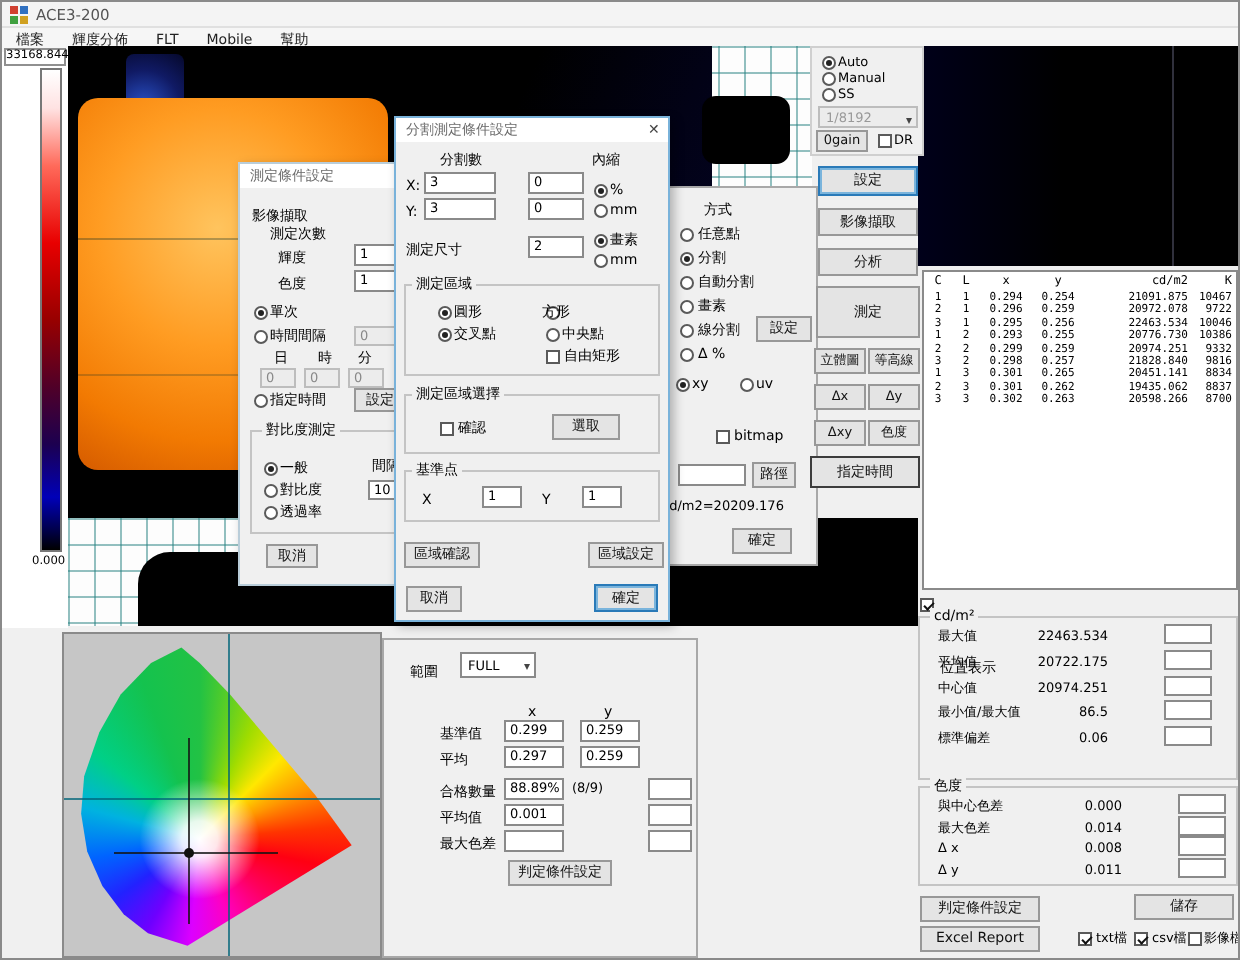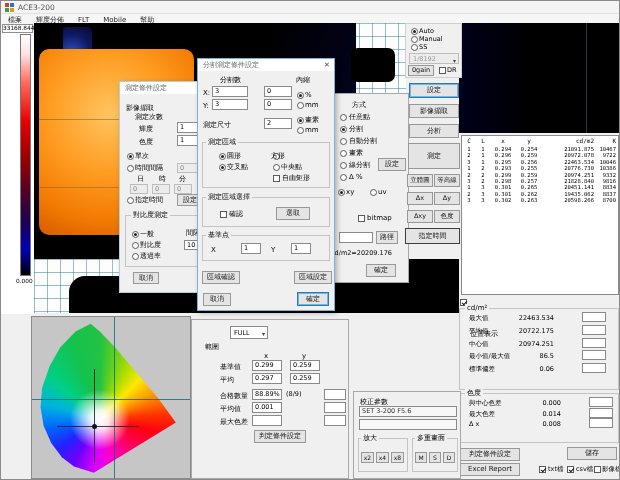--- a/index.html
+++ b/index.html
@@ -398,34 +398,39 @@
         <span class="sv">0.014</span>
         <span class="sb"></span>
       </div>
 
       <div class="crow">
         <span class="sl">Δ x</span>
         <span class="sv">0.008</span>
         <span class="sb"></span>
       </div>
 
+      <div class="crow">
+        <span class="sl">Δ y</span>
+        <span class="sv">0.011</span>
+        <span class="sb"></span>
+      </div>
     </div>
 
   <div class="btn" style="left:459px;top:447px;width:60px;height:13px;">判定條件設定</div>
   <div class="btn" style="left:566px;top:446px;width:50px;height:13px;">儲存</div>
   <div class="btn" style="left:459px;top:462px;width:60px;height:13px;">Excel Report</div>
   <span class="check on" style="left:538px;top:465px;"></span>
   <div class="lbl" style="left:547px;top:464px;font-size:6.5px;">txt檔</div>
   <span class="check on" style="left:566px;top:465px;"></span>
   <div class="lbl" style="left:575px;top:464px;font-size:6.5px;">csv檔</div>
   <span class="check" style="left:593px;top:465px;"></span>
   <div class="lbl" style="left:601px;top:464px;font-size:6.5px;">影像檔</div>
 
   <div class="abs" style="left:190px;top:318px;width:158px;height:160px;background:#f0f0f0;border:1px solid #a8a8a8;">
-    <div class="lbl" style="left:13px;top:23px;">範圍</div>
+    <div class="lbl" style="left:13px;top:12px;">範圍</div>
     <div class="combo" style="left:38px;top:6px;width:38px;height:13px;line-height:12px;">FULL</div>
     <div class="lbl" style="left:72px;top:32px;">x</div>
     <div class="lbl" style="left:110px;top:32px;">y</div>
     <div class="lbl" style="left:28px;top:43px;">基準值</div>
     <div class="tb" style="left:60px;top:40px;width:30px;height:11px;">0.299</div>
     <div class="tb" style="left:98px;top:40px;width:30px;height:11px;">0.259</div>
     <div class="lbl" style="left:28px;top:56px;">平均</div>
     <div class="tb" style="left:60px;top:53px;width:30px;height:11px;">0.297</div>
     <div class="tb" style="left:98px;top:53px;width:30px;height:11px;">0.259</div>
     <div class="lbl" style="left:28px;top:72px;">合格數量</div>
@@ -434,29 +439,14 @@
     <div class="lbl" style="left:28px;top:85px;">平均值</div>
     <div class="tb" style="left:60px;top:82px;width:30px;height:11px;">0.001</div>
     <div class="lbl" style="left:28px;top:98px;">最大色差</div>
     <div class="tb" style="left:60px;top:95px;width:30px;height:11px;"></div>
     <div class="tb" style="left:132px;top:69px;width:22px;height:11px;"></div>
     <div class="tb" style="left:132px;top:82px;width:22px;height:11px;"></div>
     <div class="tb" style="left:132px;top:95px;width:22px;height:11px;"></div>
     <div class="btn" style="left:62px;top:110px;width:52px;height:13px;">判定條件設定</div>
   </div>
 
-  <div class="abs" style="left:352px;top:390px;width:108px;height:88px;background:#f0f0f0;border:1px solid #a8a8a8;">
-    <div class="lbl" style="left:6px;top:6px;">校正參數</div>
-    <div class="tb" style="left:5px;top:14px;width:98px;height:11px;background:#f7f7f7;color:#333;">SET 3-200 F5.6</div>
-    <div class="tb" style="left:5px;top:27px;width:98px;height:11px;background:#f7f7f7;"></div>
-    <div class="group" style="left:4px;top:46px;width:50px;height:34px;"></div>
-    <div class="glbl" style="left:7px;top:42px;">放大</div>
-    <div class="btn" style="left:7px;top:60px;width:13px;height:11px;font-size:6px;">x2</div>
-    <div class="btn" style="left:22px;top:60px;width:13px;height:11px;font-size:6px;">x4</div>
-    <div class="btn" style="left:37px;top:60px;width:13px;height:11px;font-size:6px;">x8</div>
-    <div class="group" style="left:58px;top:46px;width:46px;height:34px;"></div>
-    <div class="glbl" style="left:61px;top:42px;">多重畫面</div>
-    <div class="btn" style="left:61px;top:60px;width:12px;height:11px;font-size:6px;">M</div>
-    <div class="btn" style="left:75px;top:60px;width:12px;height:11px;font-size:6px;">S</div>
-    <div class="btn" style="left:89px;top:60px;width:12px;height:11px;font-size:6px;">D</div>
-  </div>
 
 </div>
 
 </body></html>

